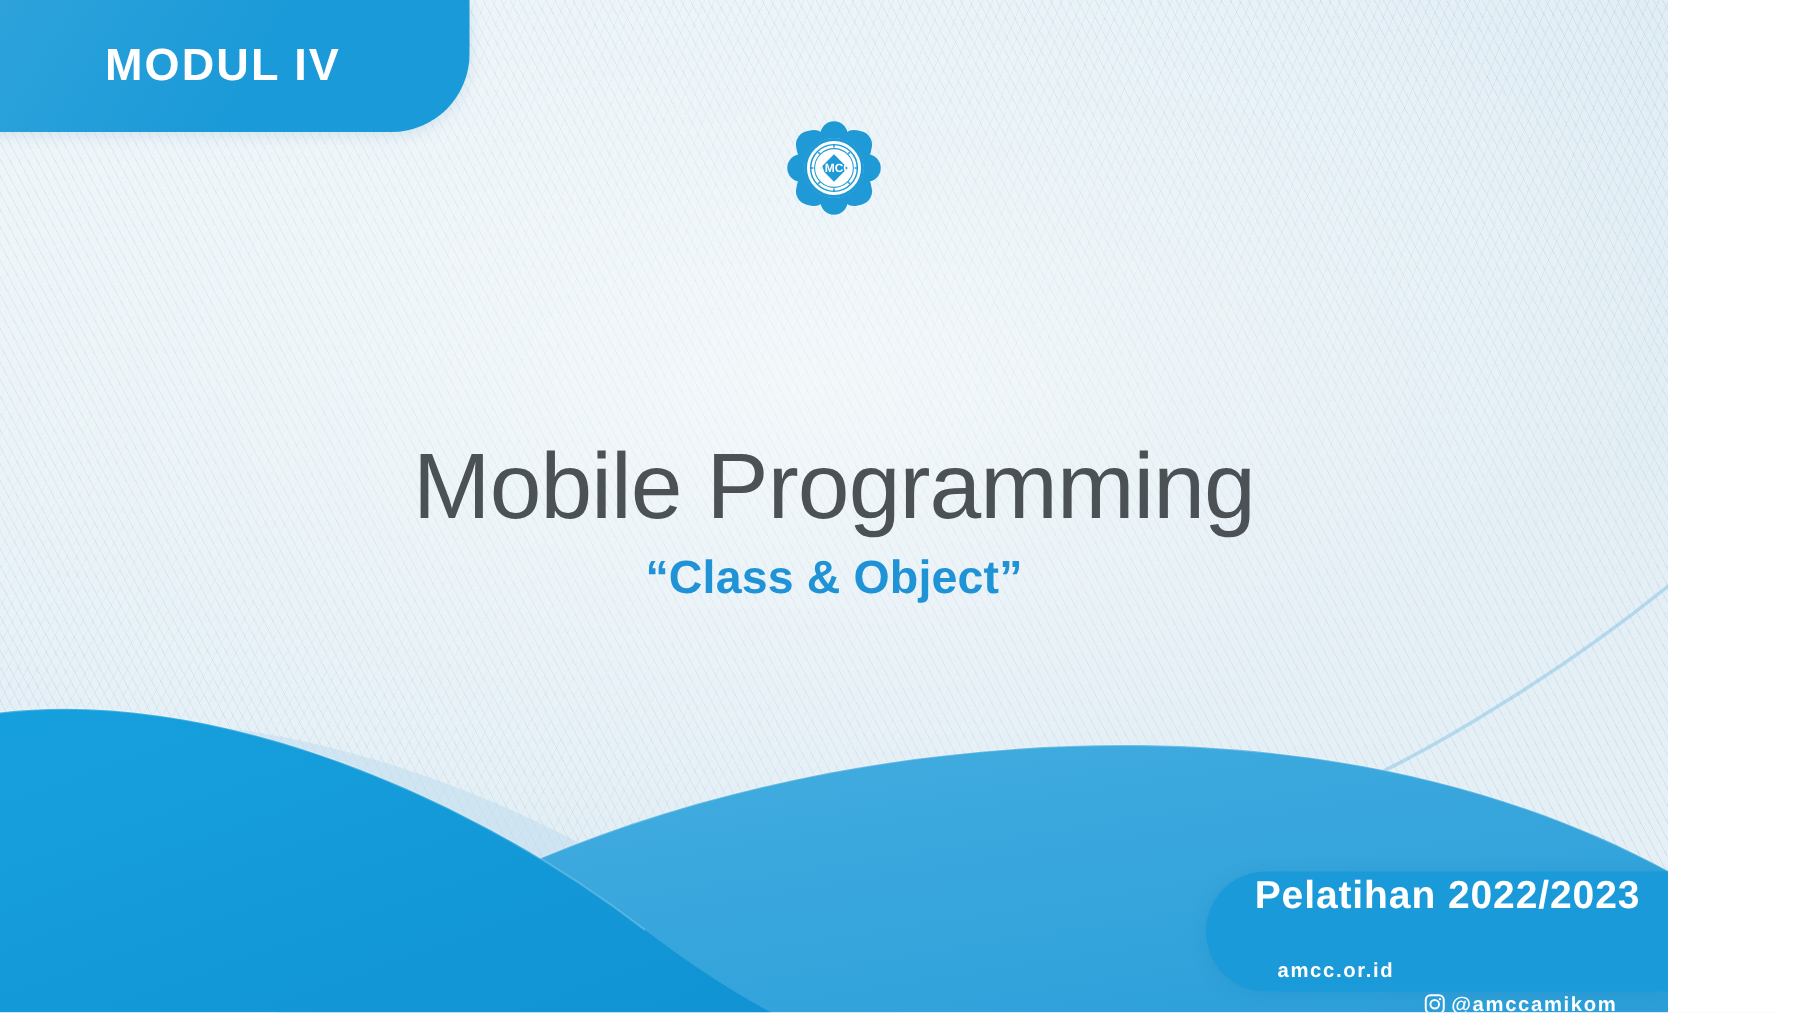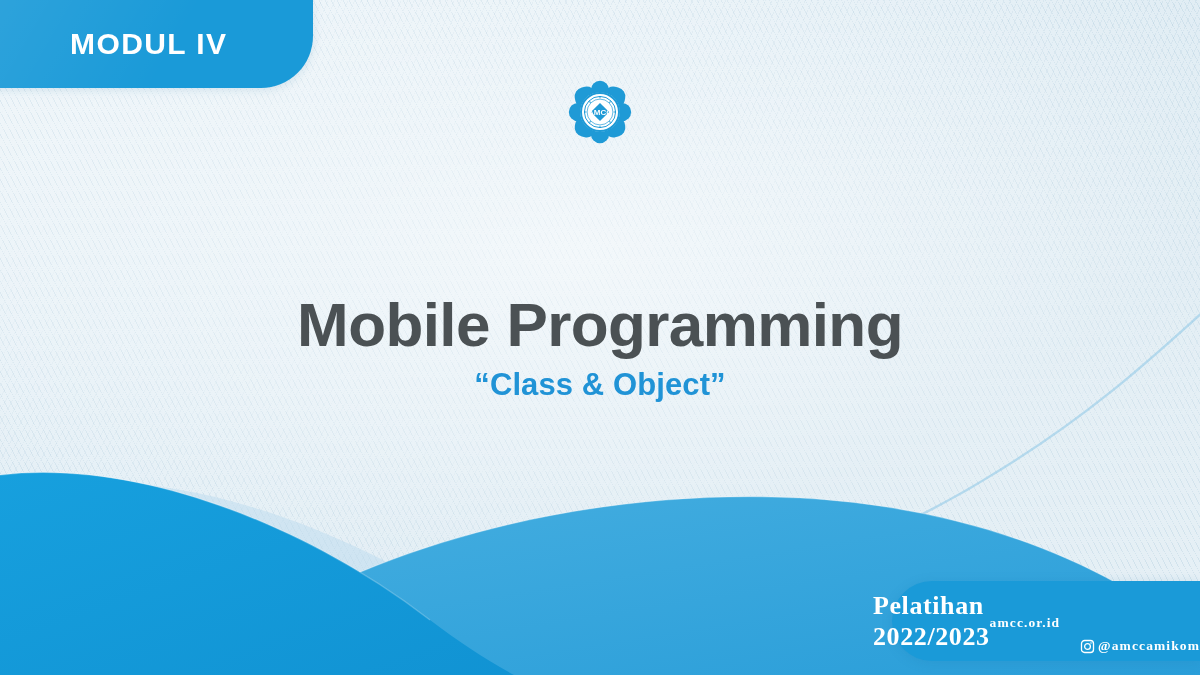--- a/index.html
+++ b/index.html
@@ -2,21 +2,21 @@
 <html><head>
 <meta charset="utf-8">
 <style>
   html, body {
     margin: 0;
     padding: 0;
     background: #ffffff;
   }
   #slide {
     position: relative;
-    width: 1200px;
+    width: 1112px;
     height: 675px;
     overflow: hidden;
     background: #e6f0f6;
     font-family: "Liberation Sans", sans-serif;
     -webkit-font-smoothing: antialiased;
   }
 
   
   .bg-base {
     position: absolute;
@@ -132,21 +132,21 @@
   
   .title-block {
     position: absolute;
     left: 0;
     right: 0;
     top: 288px;
     text-align: center;
   }
   .main-title {
     font-size: 62px;
-    font-weight: bold;
+    font-weight: normal;
     color: #4b5154;
     letter-spacing: -0.6px;
     line-height: 74px;
   }
   .sub-title {
     margin-top: 4px;
     font-size: 31px;
     font-weight: bold;
     color: #2093d6;
     letter-spacing: 0.1px;
@@ -162,24 +162,23 @@
     height: 80px;
     background: #1a9ad8;
     border-radius: 44px 0 0 44px;
     box-shadow: 0 2px 12px rgba(20,110,160,0.15);
   }
   .footer-badge-inner {
     position: absolute;
     inset: 0;
     padding-left: 14px;
     display: flex;
-    flex-direction: row;
+    flex-direction: column;
     align-items: center;
-    justify-content: flex-end;
-    font-family: Liberation Serif, serif;
+    justify-content: flex-start;
   }
   .footer-title {
     font-size: 26px;
     font-weight: bold;
     color: #ffffff;
     letter-spacing: 0.6px;
     line-height: 31px;
   }
   .footer-links {
     margin-top: 4px;

